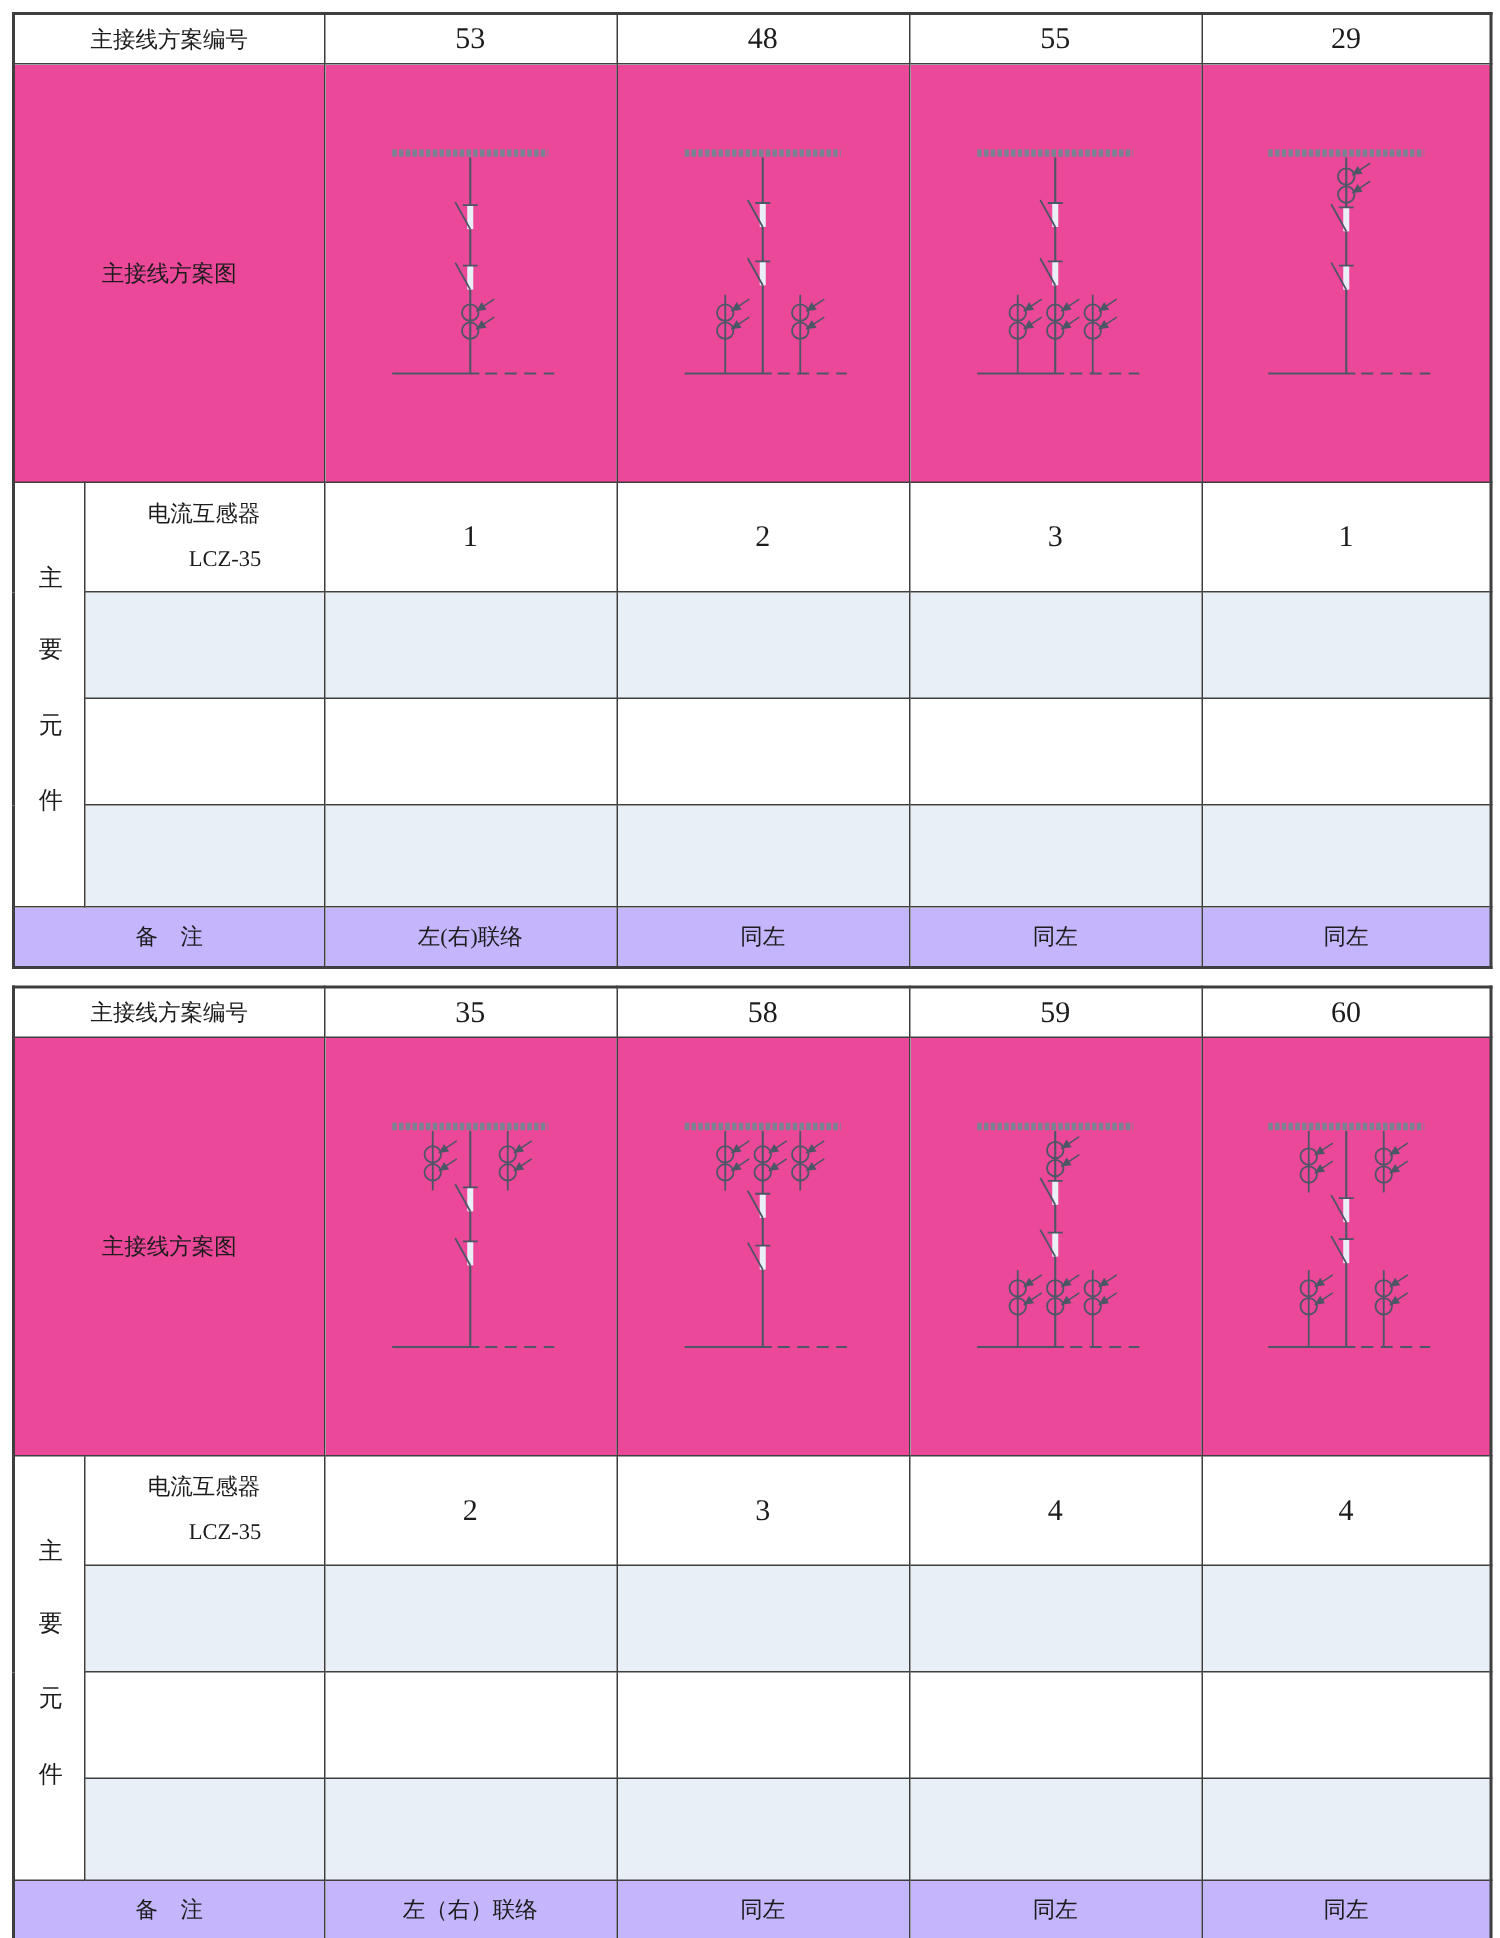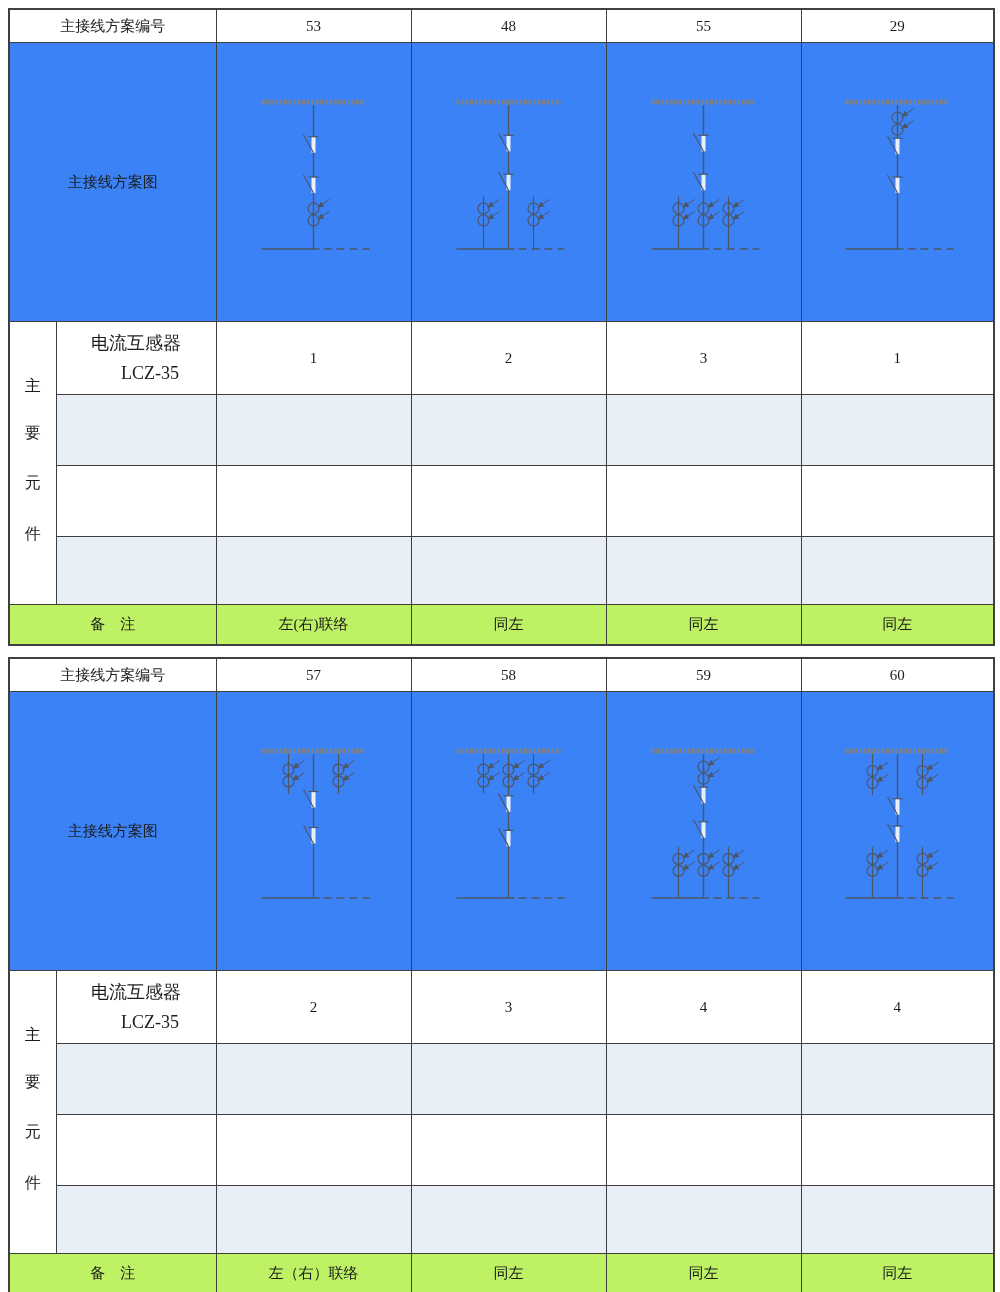--- a/index.html
+++ b/index.html
@@ -11,37 +11,37 @@
   .page{position:absolute;left:8px;top:8px;width:985px;}
   table.scheme-table{
     border-collapse:collapse;table-layout:fixed;width:985px;
     border:2px solid #3f3f3f;margin-bottom:11px;
   }
   table.scheme-table td{
     border:1px solid #3f3f3f;text-align:center;vertical-align:middle;
     padding:0;overflow:hidden;
   }
   tr.r-num td{height:32px;}
-  tr.r-diag td{height:278px;background:#3b82f6;}
+  tr.r-diag td{height:278px;background:#ec4899;}
   tr.r-ct td{height:72px;background:#ffffff;}
   tr.r-e1 td{height:70px;background:#e9eff7;}
   tr.r-e2 td{height:70px;background:#ffffff;}
   tr.r-e3 td{height:67px;background:#e9eff7;}
-  tr.r-remark td{height:39px;background:#bef264;}
+  tr.r-remark td{height:39px;background:#c4b5fd;}
   td.vert-label{background:#ffffff !important;}
   .vert-text{
     writing-mode:vertical-lr;text-orientation:upright;
     letter-spacing:50px;font-size:16px;margin:0 auto;line-height:1;
   }
   .ct-label{
-    text-align:left;padding-left:24px;line-height:30px;font-size:18px;
+    text-align:left;padding-left:24px;line-height:30px;font-size:15px;
   }
   .ct-label .model{font-family:"Liberation Serif","DejaVu Serif",serif;margin-left:28px;}
   .diag-svg{display:block;margin:0 auto;}
-  .num-cell,.count-cell{font-size:15px;}
+  .num-cell,.count-cell{font-size:20px;}
 </style>
 </head>
 <body>
 
 <div class="page">
 
   <table class="scheme-table">
     <colgroup>
       <col style="width:47px">
         <col style="width:160px">
@@ -212,21 +212,21 @@
       <col style="width:47px">
         <col style="width:160px">
       <col style="width:195px">
         <col style="width:195px">
       <col style="width:195px">
         <col style="width:193px">
     </colgroup>
     <tbody>
         <tr class="r-num">
       <td colspan="2">主接线方案编号</td>
-      <td class="num-cell">57</td>
+      <td class="num-cell">35</td>
       <td class="num-cell">58</td>
       <td class="num-cell">59</td>
       <td class="num-cell">60</td>
     </tr>
     <tr class="r-diag">
       <td colspan="2">主接线方案图</td>
       <td>
             <svg class="diag-svg" width="191" height="278" viewBox="0 0 191 278">
               <line x1="43.5" y1="59" x2="147.5" y2="59" stroke="#79828f" stroke-width="5" stroke-dasharray="3 1.5"></line>
               <line x1="95.5" y1="62" x2="95.5" y2="206" stroke="#4d5665" stroke-width="1.4"></line>

